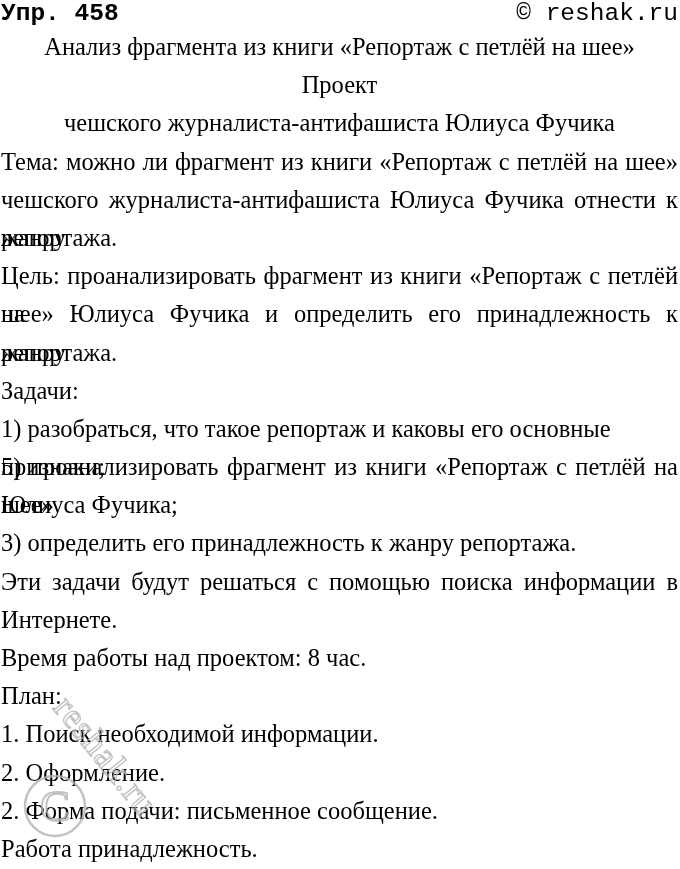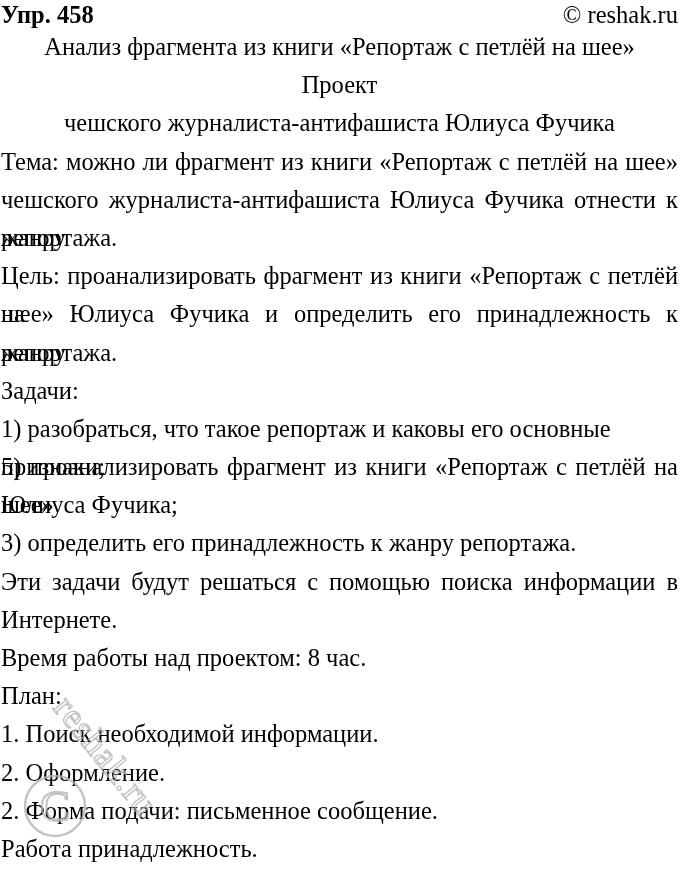--- a/index.html
+++ b/index.html
@@ -15,24 +15,25 @@
   .page {
     position: relative;
     width: 680px;
     height: 869px;
     box-sizing: border-box;
     padding: 0 2px 0 1px;
   }
   .header-row {
     display: flex;
     justify-content: space-between;
-    align-items: flex-end;
+    align-items: center;
     height: 28px;
     line-height: 26px;
     font-size: 24.5px;
+    font-family: Liberation Mono, monospace;
   }
   .exercise { font-weight: bold; }
   .copyright { font-weight: normal; }
   .line {
     height: 38.2px;
     line-height: 38.2px;
     font-size: 24.5px;
   }
   .line.center  { text-align: center; }
   .line.left    { text-align: left; }

